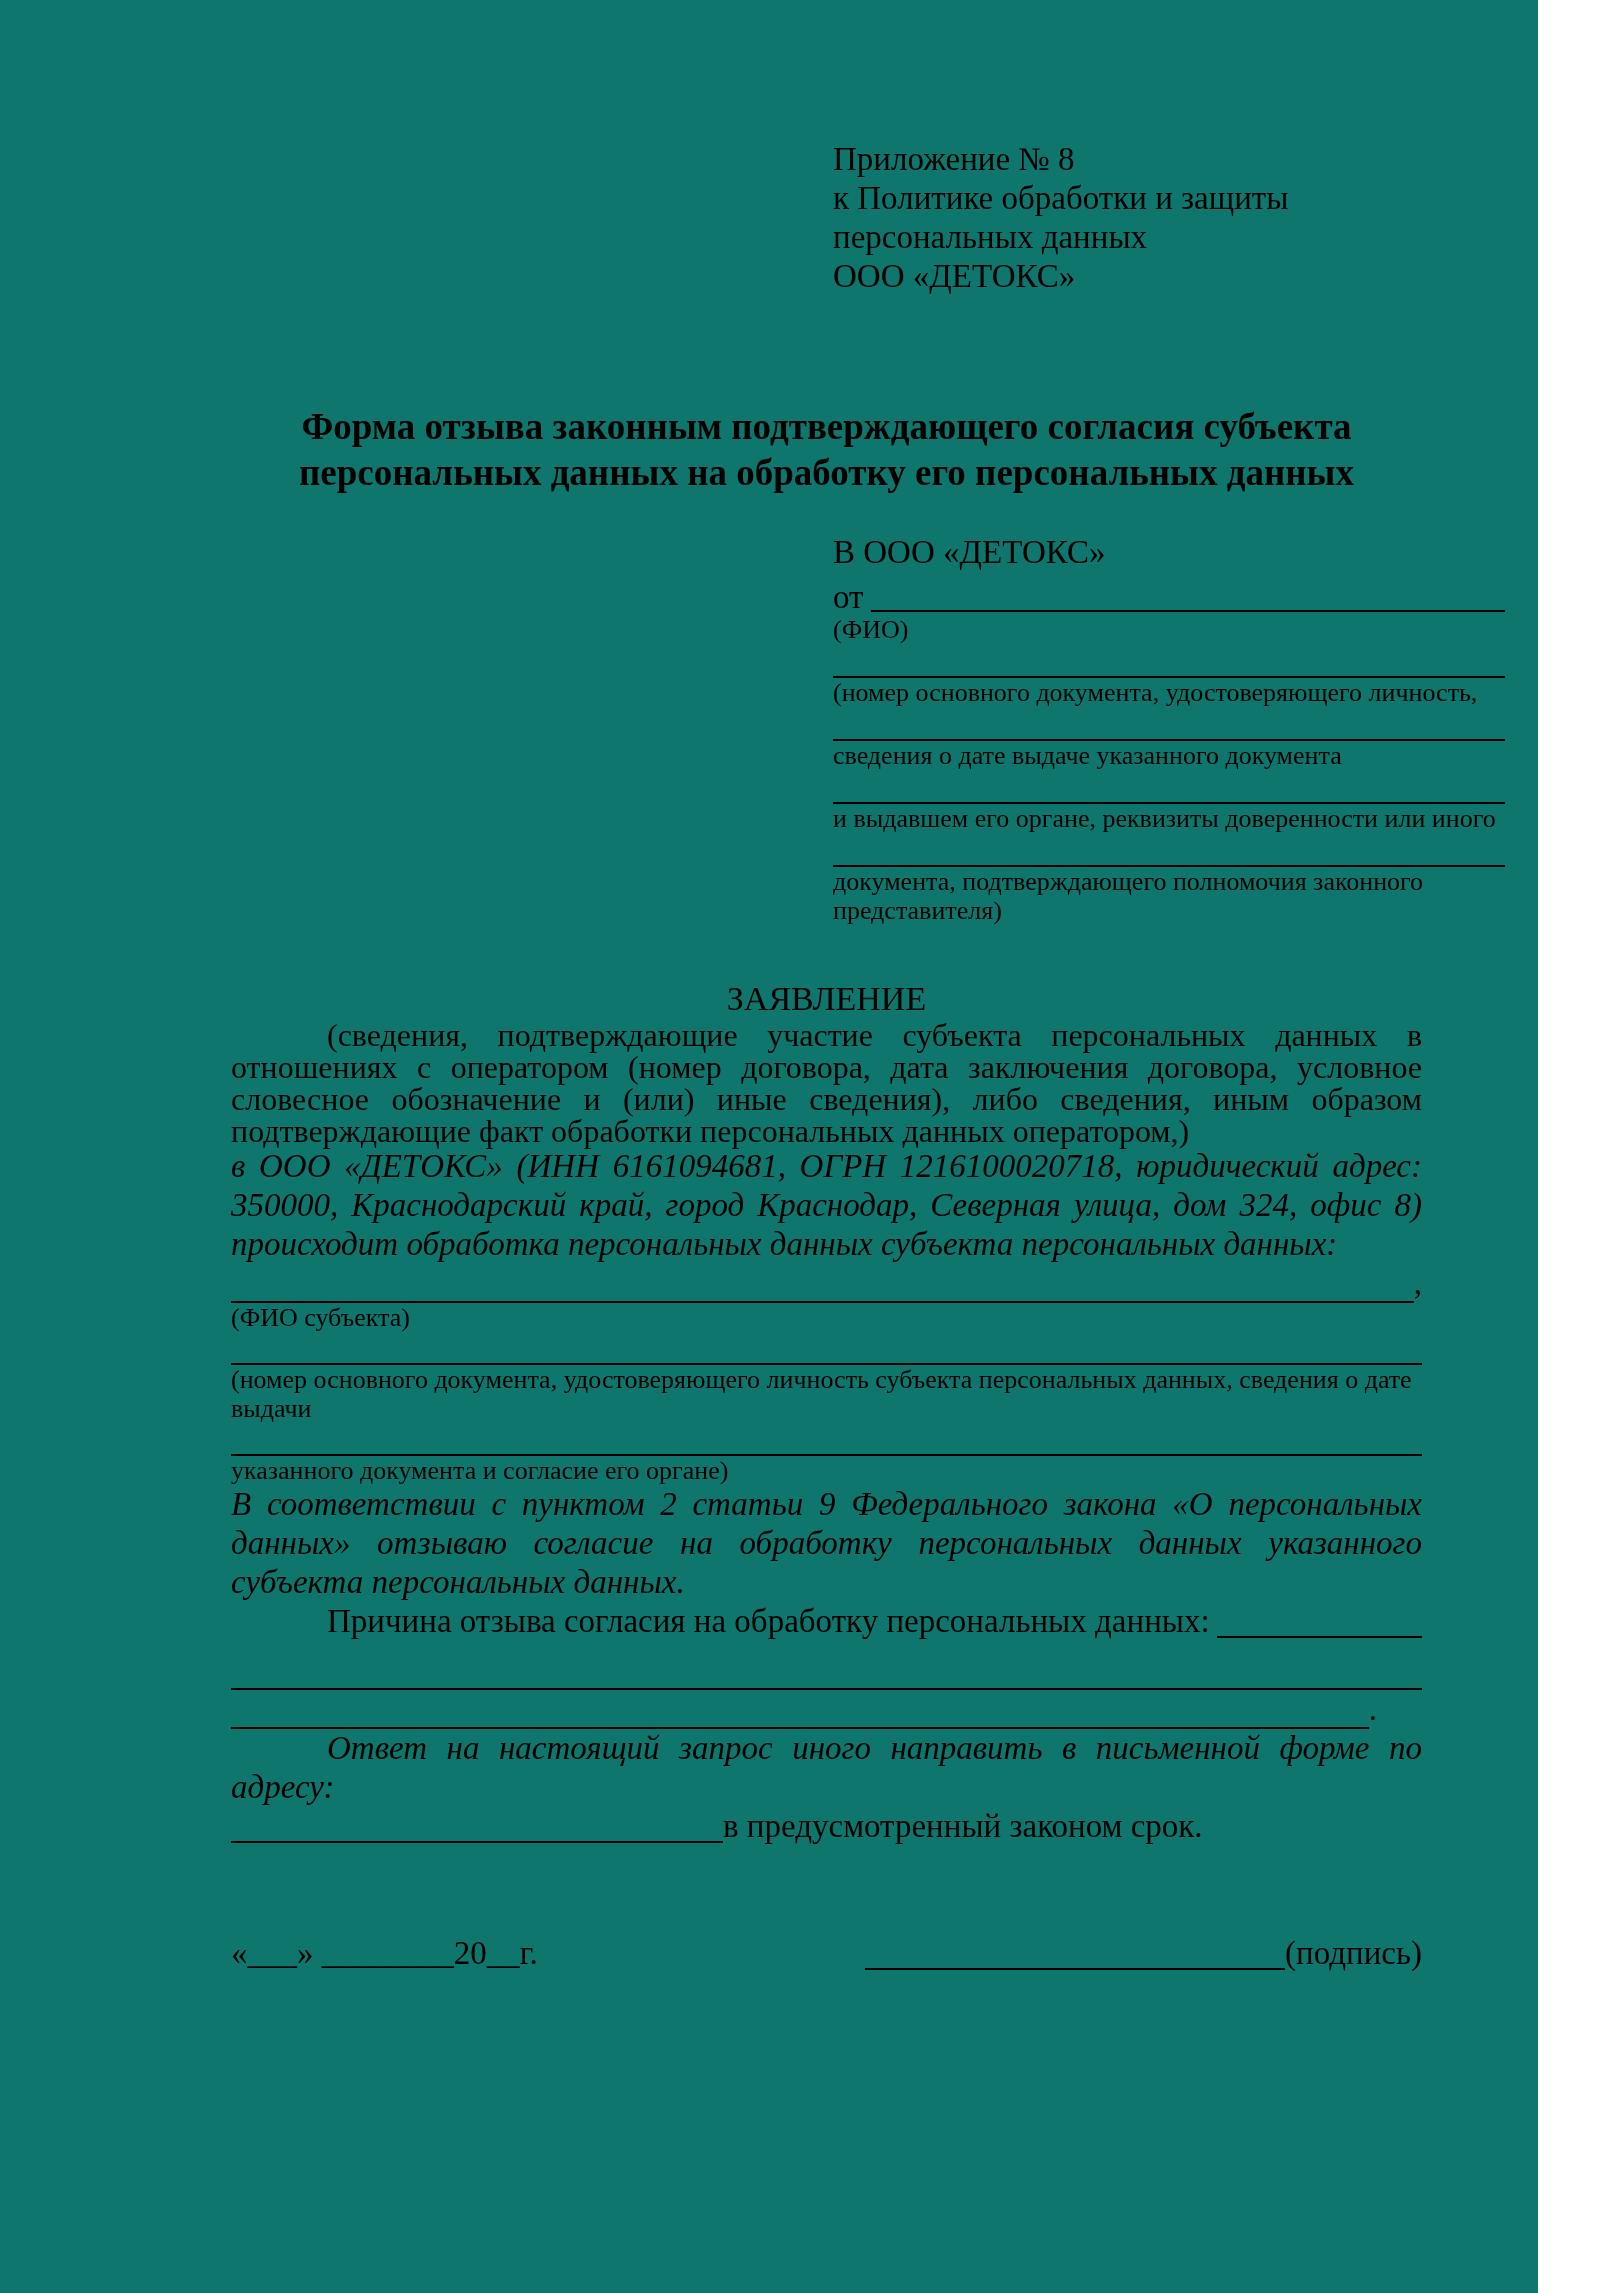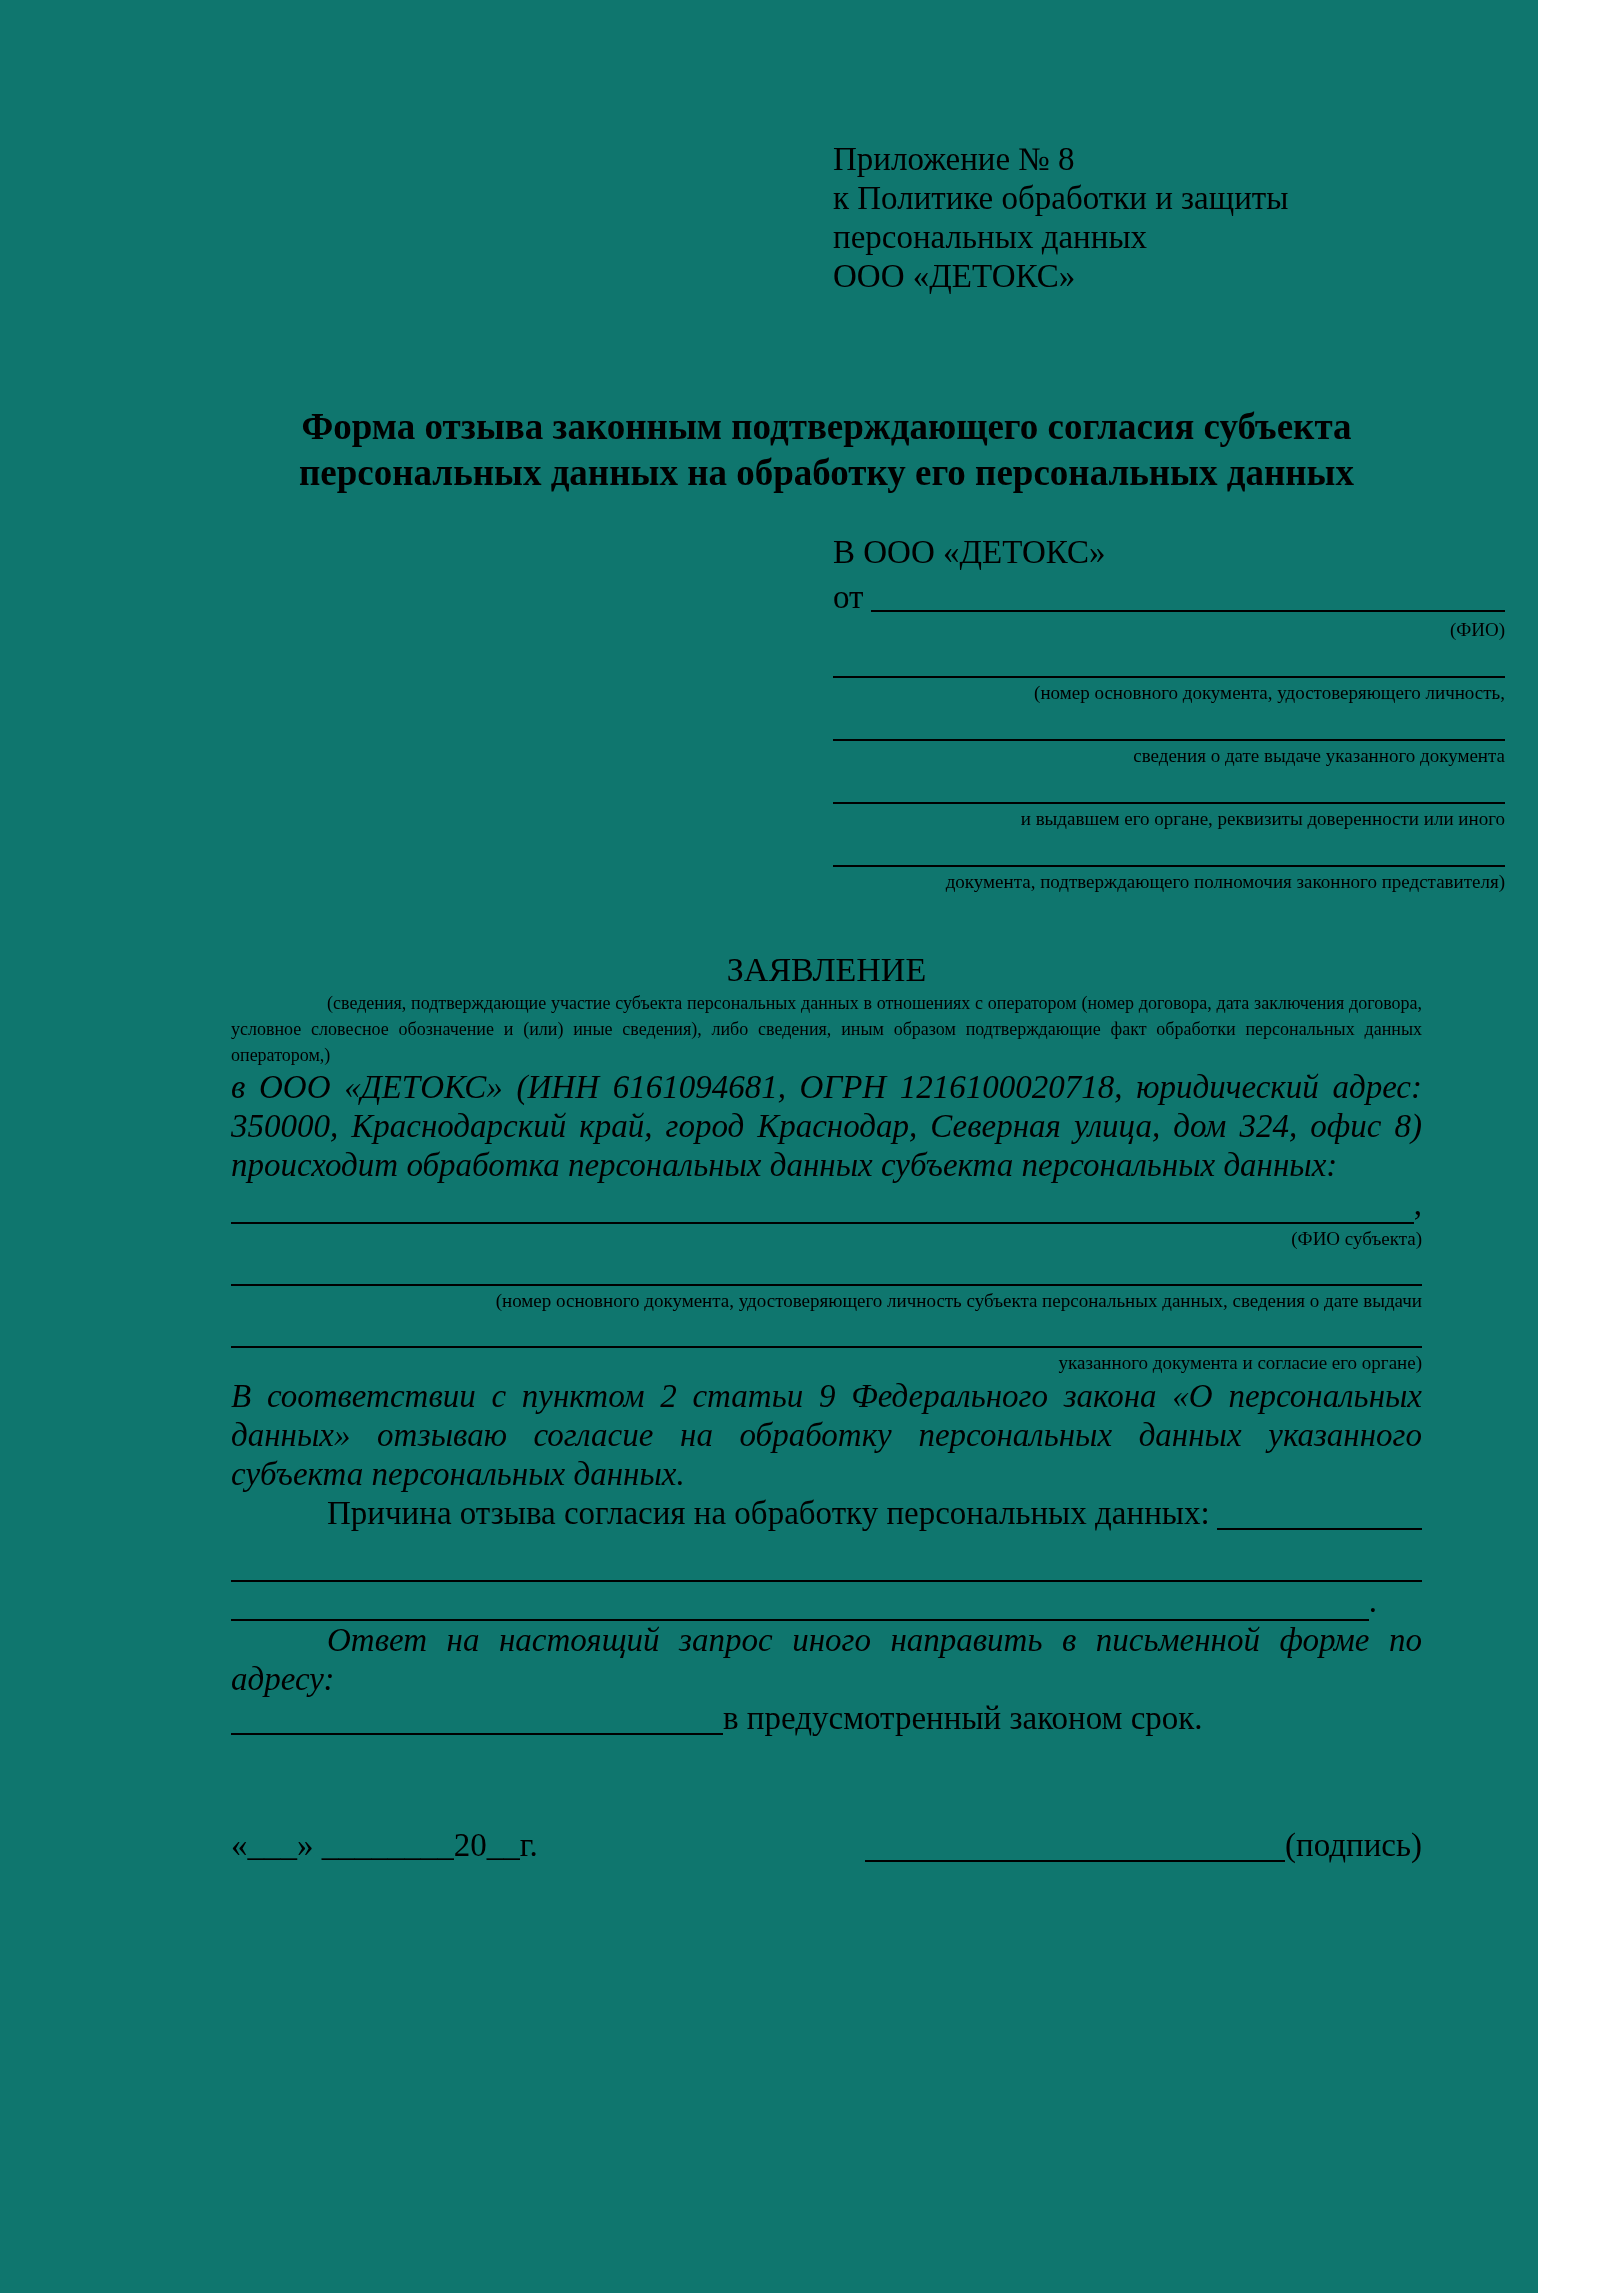--- a/index.html
+++ b/index.html
@@ -50,45 +50,45 @@
     margin-top: 7.8px;
   }
   .fill {
     flex: 1 1 auto;
     border-bottom: 2.9px solid #000;
     margin-bottom: 2.9px;
     margin-left: 7.8px;
     min-width: 39px;
   }
   .caption {
-    font-size: 19px;
+    font-size: 26px;
     line-height: 29px;
-    text-align: right;
+    text-align: left;
   }
   .blank-line {
     border-bottom: 2.9px solid #000;
     height: 32px;
   }
 
   
   .heading {
     text-align: center;
     margin-top: 53px;
     font-size: 34px;
     line-height: 41px;
   }
   .flex-row {
     display: flex;
     align-items: flex-end;
     line-height: 39px;
   }
   .indent-text { margin-left: 96px; white-space: nowrap; }
   .footnote {
-    font-size: 18px;
-    line-height: 26px;
+    font-size: 32px;
+    line-height: 32px;
     text-align: justify;
     text-indent: 96px;
   }
   .para {
     text-align: justify;
     margin: 0;
     font-style: italic;
   }
   .para.indented { text-indent: 96px; }
   .comma-row { display: flex; align-items: flex-end; }

